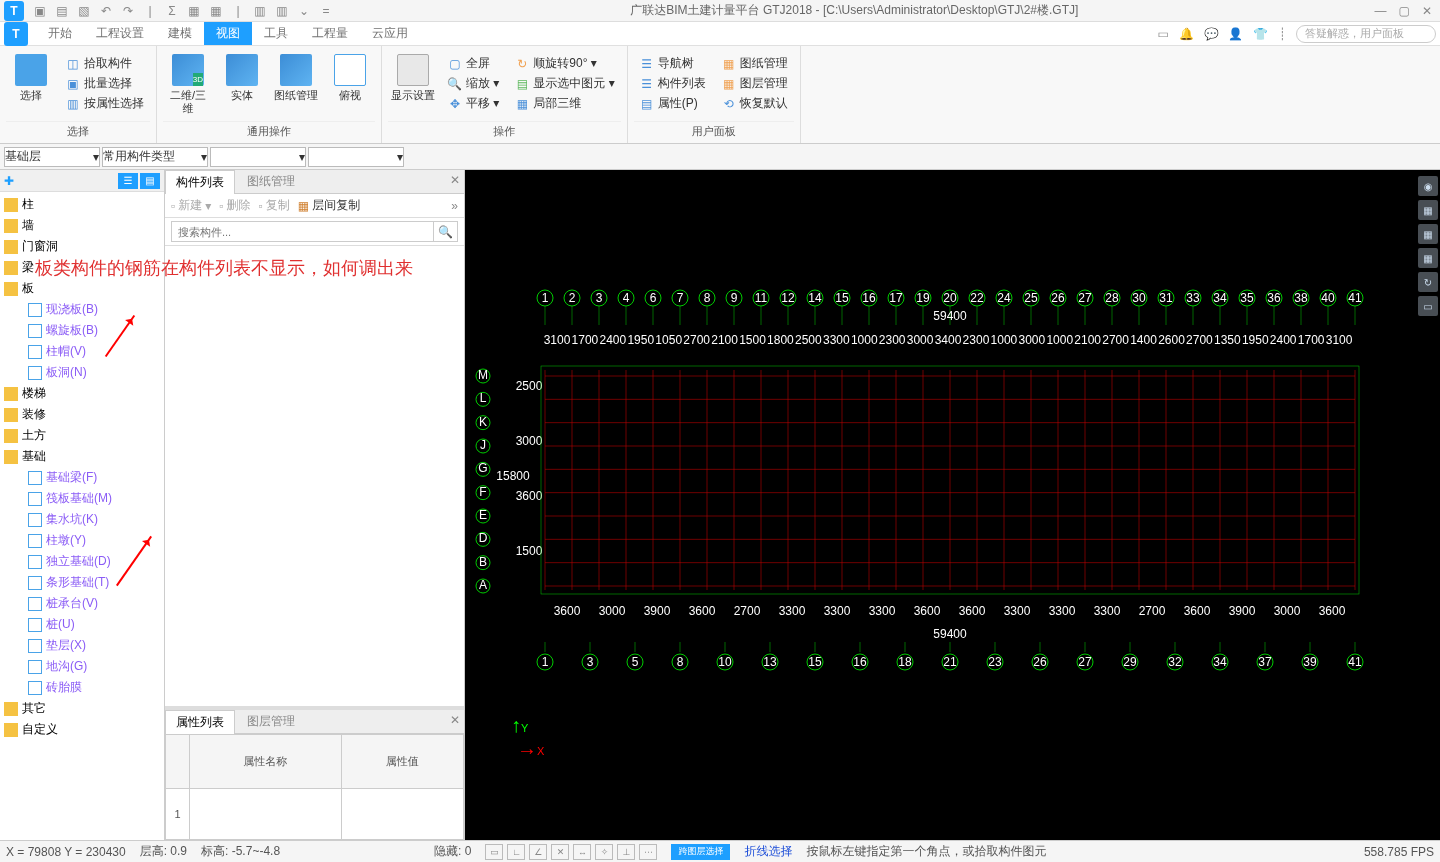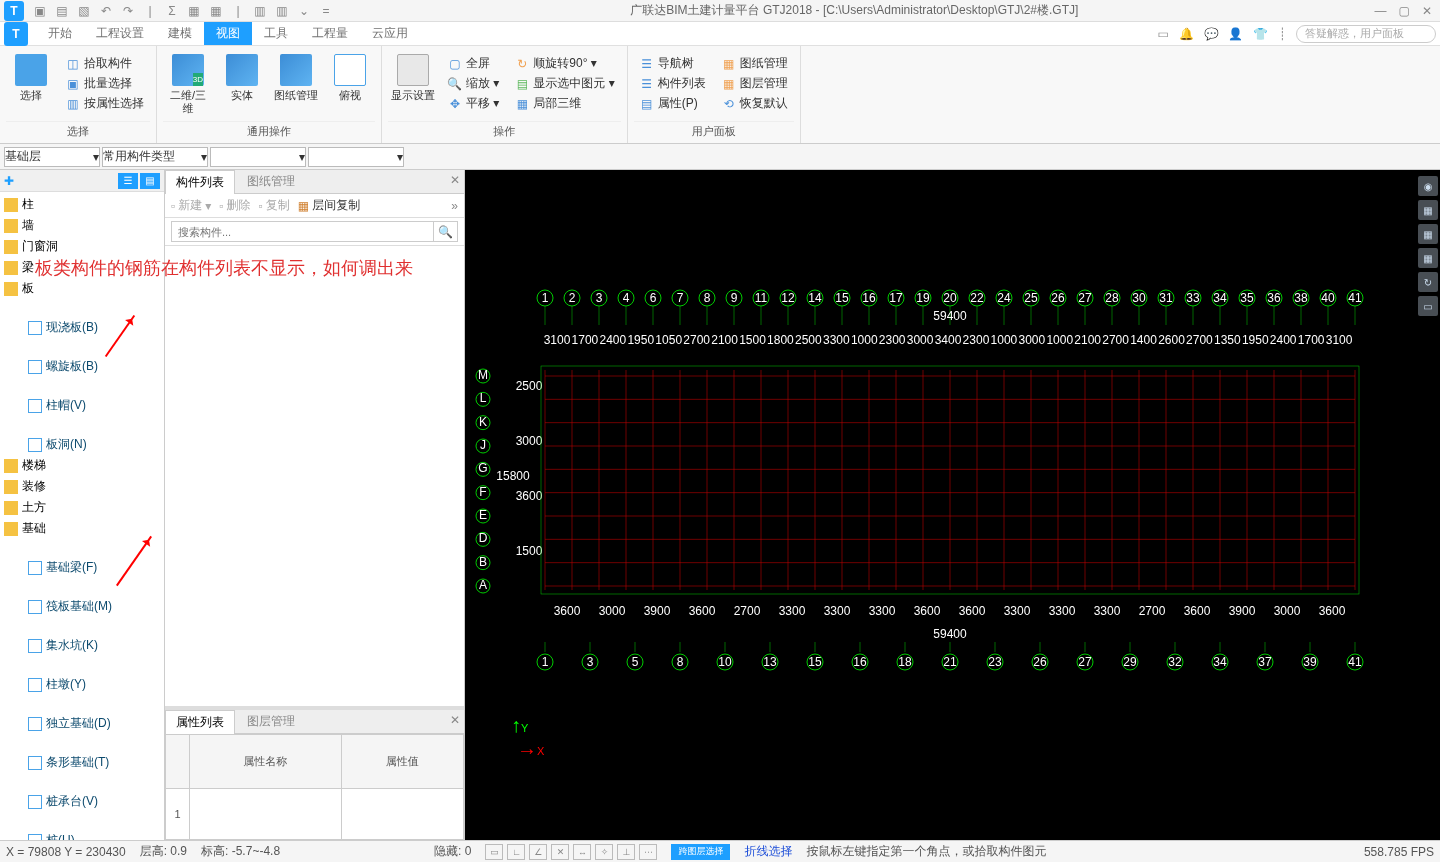--- a/index.html
+++ b/index.html
@@ -44,21 +44,21 @@
 .main { display:flex; height: calc(862px - 22px - 24px - 98px - 26px - 22px); }
 
 
 .leftnav { width: 165px; border-right:1px solid #ccc; display:flex; flex-direction:column; }
 .leftnav-hdr { height:22px; background:#f0f0f0; display:flex; align-items:center; justify-content:space-between; padding:0 4px; border-bottom:1px solid #ddd; }
 .leftnav-hdr .hicons { display:flex; gap:2px; }
 .leftnav-hdr .hicons span { width:20px; height:16px; background:#1e9fff; color:#fff; display:inline-flex; align-items:center; justify-content:center; font-size:10px; }
 .tree { flex:1; overflow-y:auto; padding:2px 0; }
 .treegrp { display:flex; align-items:center; padding:2px 4px; cursor:pointer; }
 .treegrp .ti { width:14px;height:14px; background:#f5c242; margin-right:4px; }
-.treeitem { display:flex; align-items:center; padding:2px 4px 2px 28px; cursor:pointer; color:#0c4a6e;margin-top:18px; }
+.treeitem { display:flex; align-items:center; padding:2px 4px 2px 28px; cursor:pointer; color:#8b5cf6; }
 .treeitem .ti2 { width:14px;height:14px; border:1px solid #4aa3e8; margin-right:4px; }
 
 
 .midpanel { width: 300px; border-right:1px solid #ccc; display:flex; flex-direction:column; }
 .tabhdr { height:24px; background:#eee; display:flex; align-items:center; border-bottom:1px solid #ccc; position:relative; }
 .tabhdr .tab { padding:3px 10px; background:#fff; border:1px solid #ccc; border-bottom:none; margin-right:2px; }
 .tabhdr .tab.in { background:#eee; color:#888; border:none; }
 .tabhdr .closex { position:absolute; right:4px; top:3px; color:#888; cursor:pointer; }
 .tbarrow { height:24px; display:flex; align-items:center; padding:2px 6px; gap:8px; border-bottom:1px solid #ddd; color:#aaa; }
 .tbarrow .tbbtn { display:flex; align-items:center; gap:3px; cursor:pointer; }

